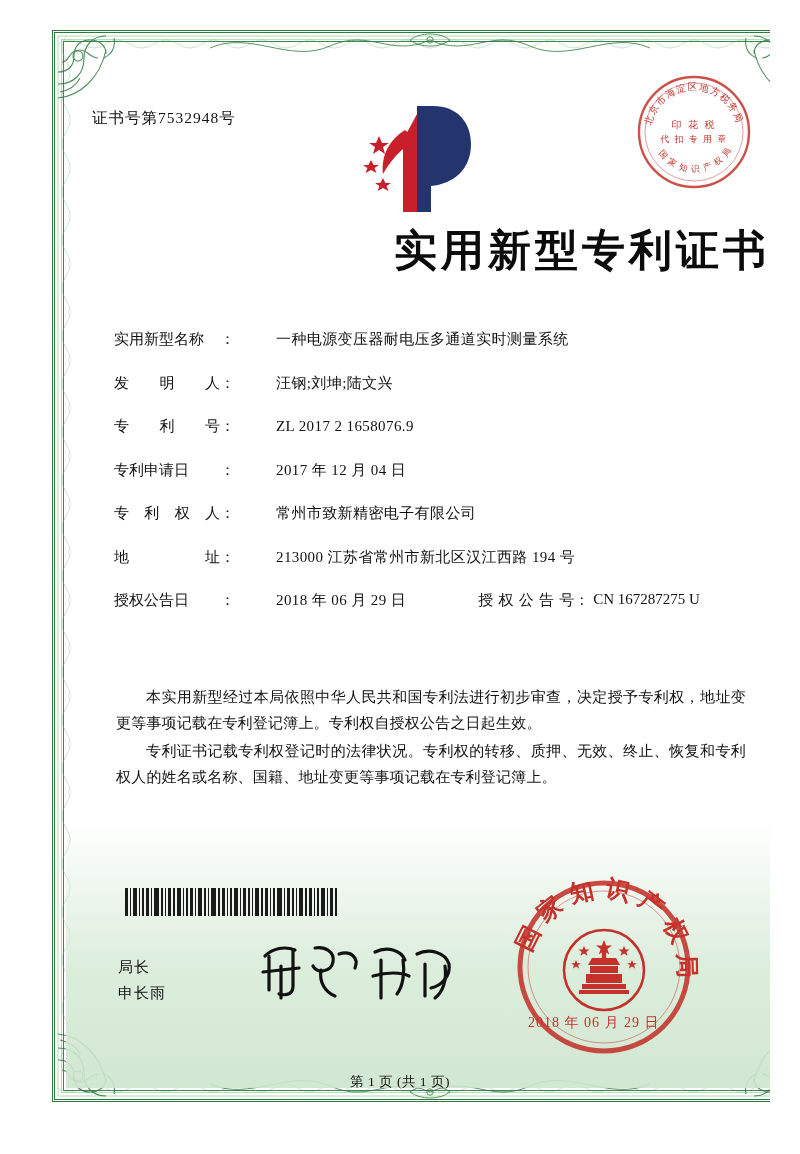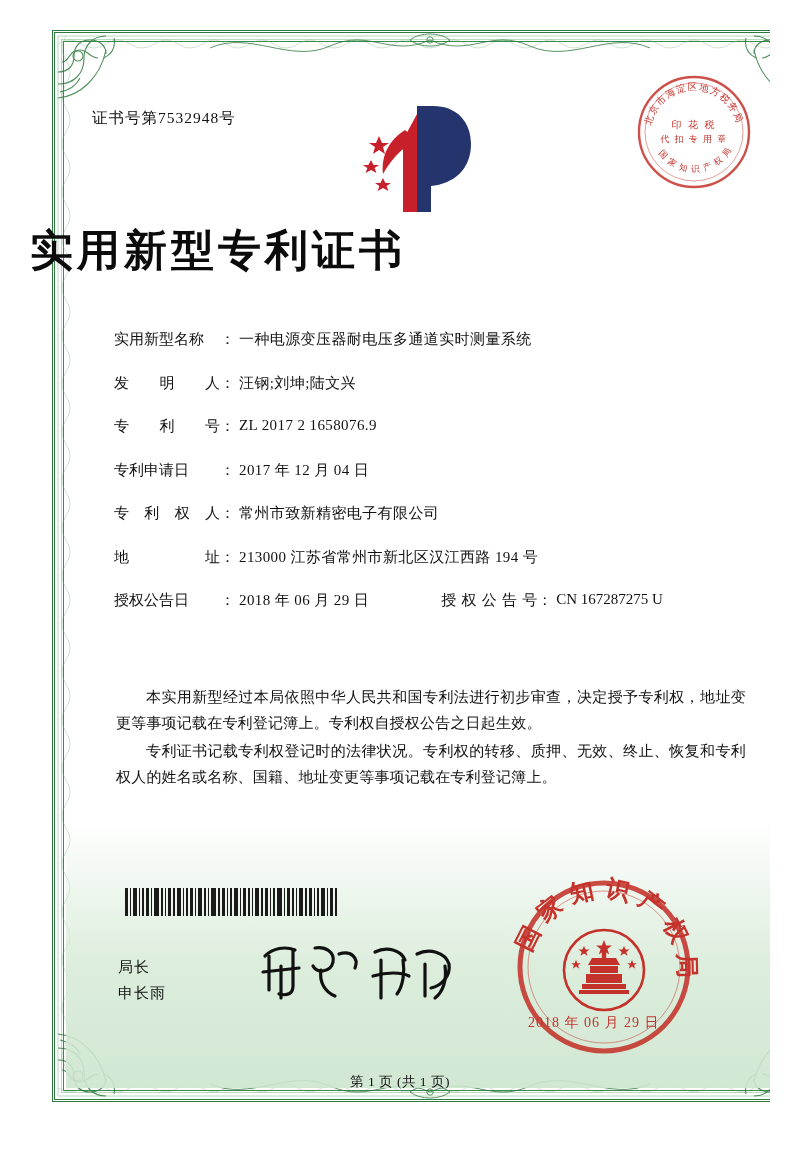--- a/index.html
+++ b/index.html
@@ -95,38 +95,38 @@
     left: 604px;
     top: 72px;
     width: 120px;
     height: 120px;
   }
   .title {
     position: absolute;
     left: 0;
     right: 0;
     top: 222px;
-    text-align: left;
+    text-align: right;
     font-size: 43px;
     font-weight: bold;
     letter-spacing: 4px;
     color: #0b0b0b;
     font-family: "Liberation Serif", "DejaVu Serif", serif;
   }
 
   
   .fields {
     position: absolute;
     left: 84px;
     top: 330px;
     width: 640px;
   }
   .frow {
     display: flex;
-    align-items: flex-start;
+    align-items: center;
     margin-bottom: 24.5px;
     font-size: 15px;
     color: #111;
   }
   .flabel {
     width: 106px;
     flex: 0 0 106px;
     letter-spacing: 0px;
     white-space: nowrap;
   }
@@ -135,20 +135,21 @@
     justify-content: space-between;
   }
   .fcolon {
     flex: 0 0 10px;
     margin-right: 4px;
   }
   .fvalue {
     flex: 1 1 auto;
     letter-spacing: 0.4px;
     white-space: nowrap;
+    margin-left: 37px;
   }
   .frow.dual .fvalue {
     flex: 0 0 auto;
   }
   .frow.dual .flabel2 {
     margin-left: 72px;
     white-space: nowrap;
     display: flex;
   }
   .frow.dual .flabel2 .lbl {

